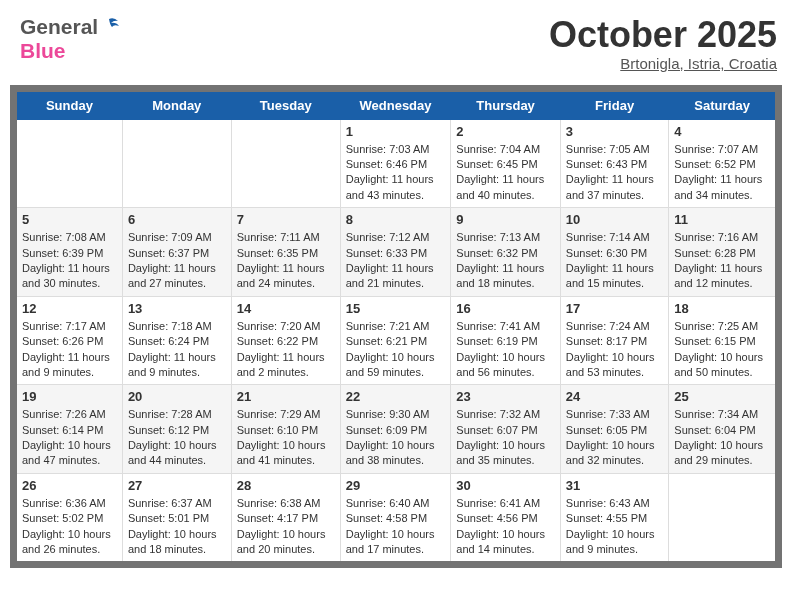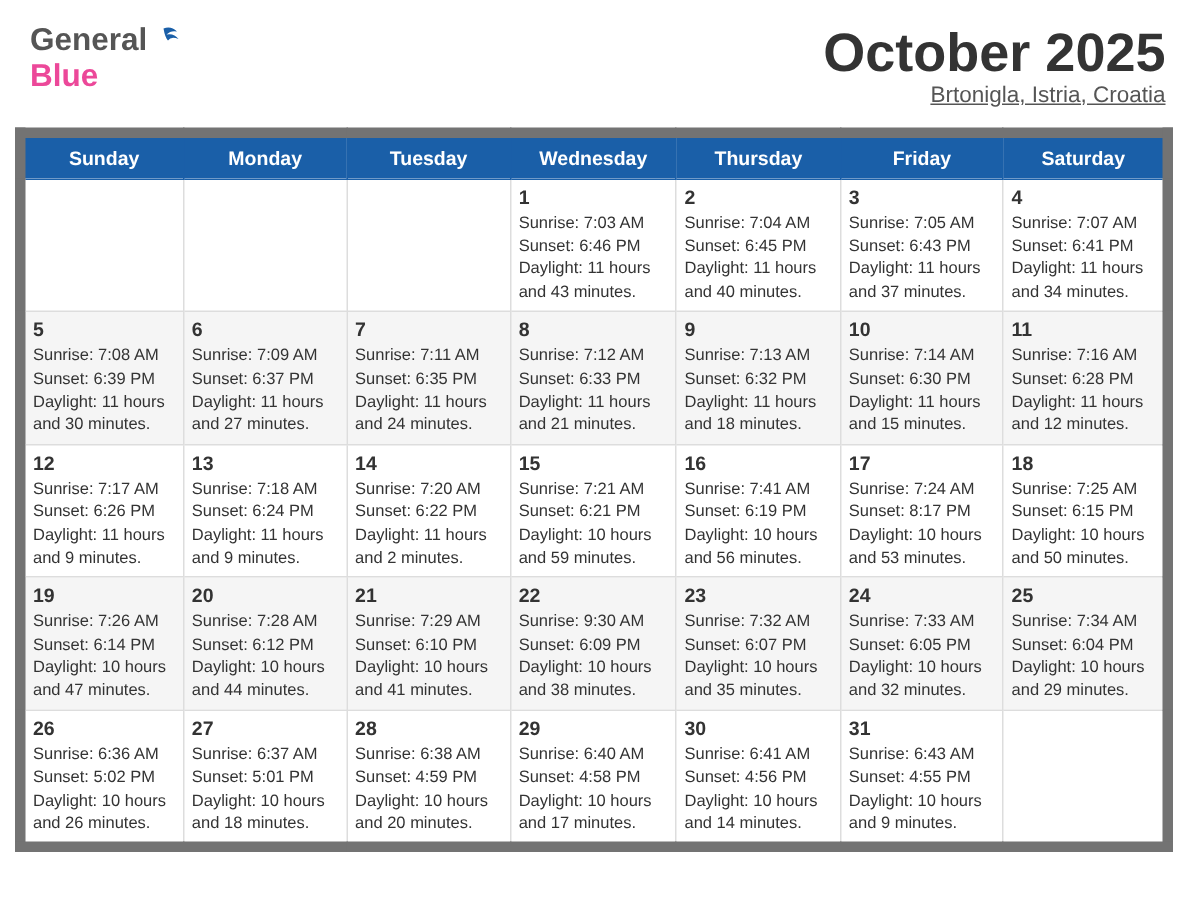--- a/index.html
+++ b/index.html
@@ -129,21 +129,21 @@
         <td>
           <div class="day-number">2</div>
           <div class="day-info"><span>Sunrise: 7:04 AM</span><br><span>Sunset: 6:45 PM</span><br><span>Daylight: 11 hours</span><br><span>and 40 minutes.</span></div>
         </td>
         <td>
           <div class="day-number">3</div>
           <div class="day-info"><span>Sunrise: 7:05 AM</span><br><span>Sunset: 6:43 PM</span><br><span>Daylight: 11 hours</span><br><span>and 37 minutes.</span></div>
         </td>
         <td>
           <div class="day-number">4</div>
-          <div class="day-info"><span>Sunrise: 7:07 AM</span><br><span>Sunset: 6:41 PM</span><br><span>Daylight: 11 hours</span><br><span>and 34 minutes.</span></div>
+          <div class="day-info"><span>Sunrise: 7:07 AM</span><br><span>Sunset: 6:52 PM</span><br><span>Daylight: 11 hours</span><br><span>and 34 minutes.</span></div>
         </td>
       </tr>
       <tr>
         <td>
           <div class="day-number">5</div>
           <div class="day-info"><span>Sunrise: 7:08 AM</span><br><span>Sunset: 6:39 PM</span><br><span>Daylight: 11 hours</span><br><span>and 30 minutes.</span></div>
         </td>
         <td>
           <div class="day-number">6</div>
           <div class="day-info"><span>Sunrise: 7:09 AM</span><br><span>Sunset: 6:37 PM</span><br><span>Daylight: 11 hours</span><br><span>and 27 minutes.</span></div>
@@ -233,21 +233,21 @@
         <td>
           <div class="day-number">26</div>
           <div class="day-info"><span>Sunrise: 6:36 AM</span><br><span>Sunset: 5:02 PM</span><br><span>Daylight: 10 hours</span><br><span>and 26 minutes.</span></div>
         </td>
         <td>
           <div class="day-number">27</div>
           <div class="day-info"><span>Sunrise: 6:37 AM</span><br><span>Sunset: 5:01 PM</span><br><span>Daylight: 10 hours</span><br><span>and 18 minutes.</span></div>
         </td>
         <td>
           <div class="day-number">28</div>
-          <div class="day-info"><span>Sunrise: 6:38 AM</span><br><span>Sunset: 4:59 PM</span><br><span>Daylight: 10 hours</span><br><span>and 20 minutes.</span></div>
+          <div class="day-info"><span>Sunrise: 6:38 AM</span><br><span>Sunset: 4:17 PM</span><br><span>Daylight: 10 hours</span><br><span>and 20 minutes.</span></div>
         </td>
         <td>
           <div class="day-number">29</div>
           <div class="day-info"><span>Sunrise: 6:40 AM</span><br><span>Sunset: 4:58 PM</span><br><span>Daylight: 10 hours</span><br><span>and 17 minutes.</span></div>
         </td>
         <td>
           <div class="day-number">30</div>
           <div class="day-info"><span>Sunrise: 6:41 AM</span><br><span>Sunset: 4:56 PM</span><br><span>Daylight: 10 hours</span><br><span>and 14 minutes.</span></div>
         </td>
         <td>

